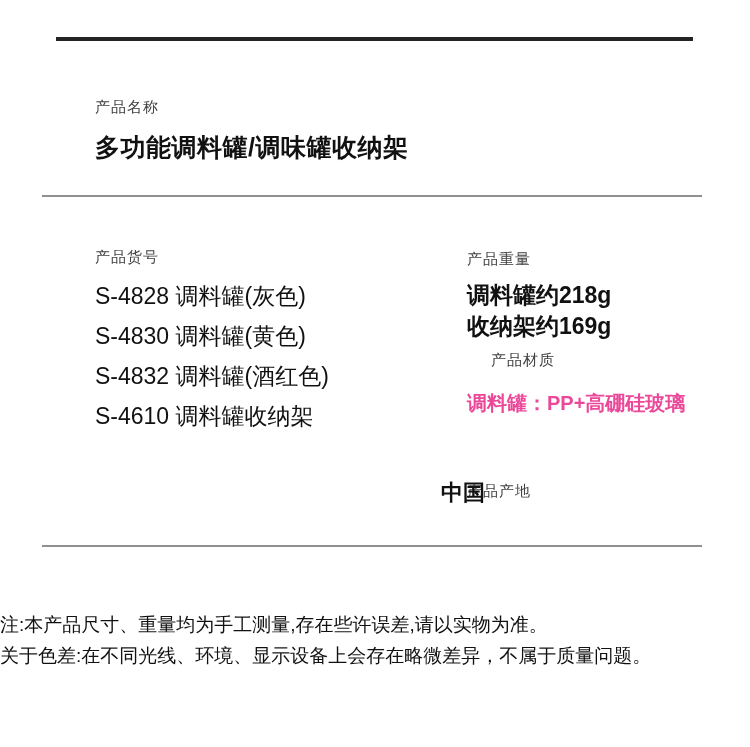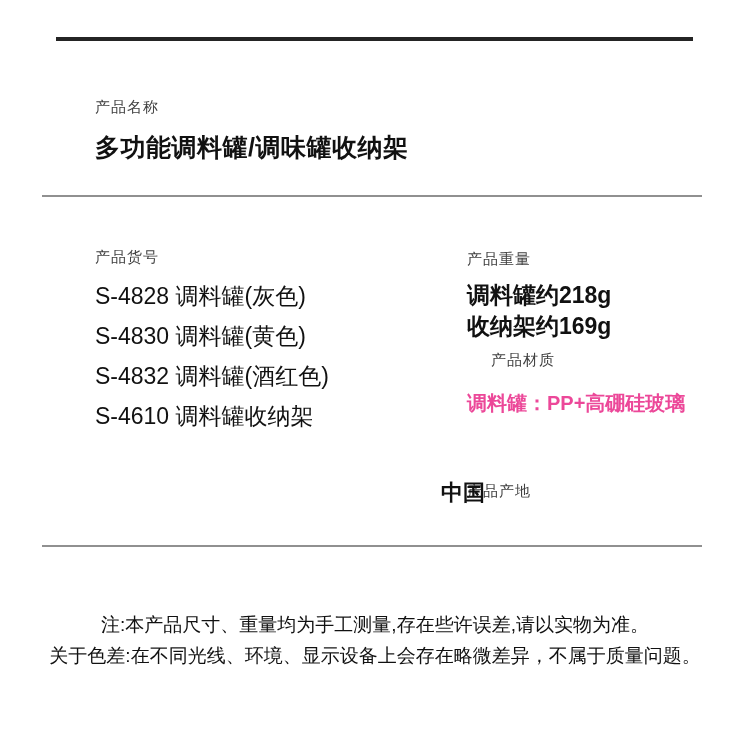--- a/index.html
+++ b/index.html
@@ -105,21 +105,20 @@
     line-height: 28px;
     font-weight: 700;
     color: #111111;
   }
 
   .notes {
     position: absolute;
     left: 0;
     right: 0;
     top: 609px;
-    text-align: center;
   }
   .note-line {
     font-size: 19px;
     line-height: 31px;
     font-weight: 400;
     color: #111111;
     white-space: nowrap;
   }
 </style>
 </head>

